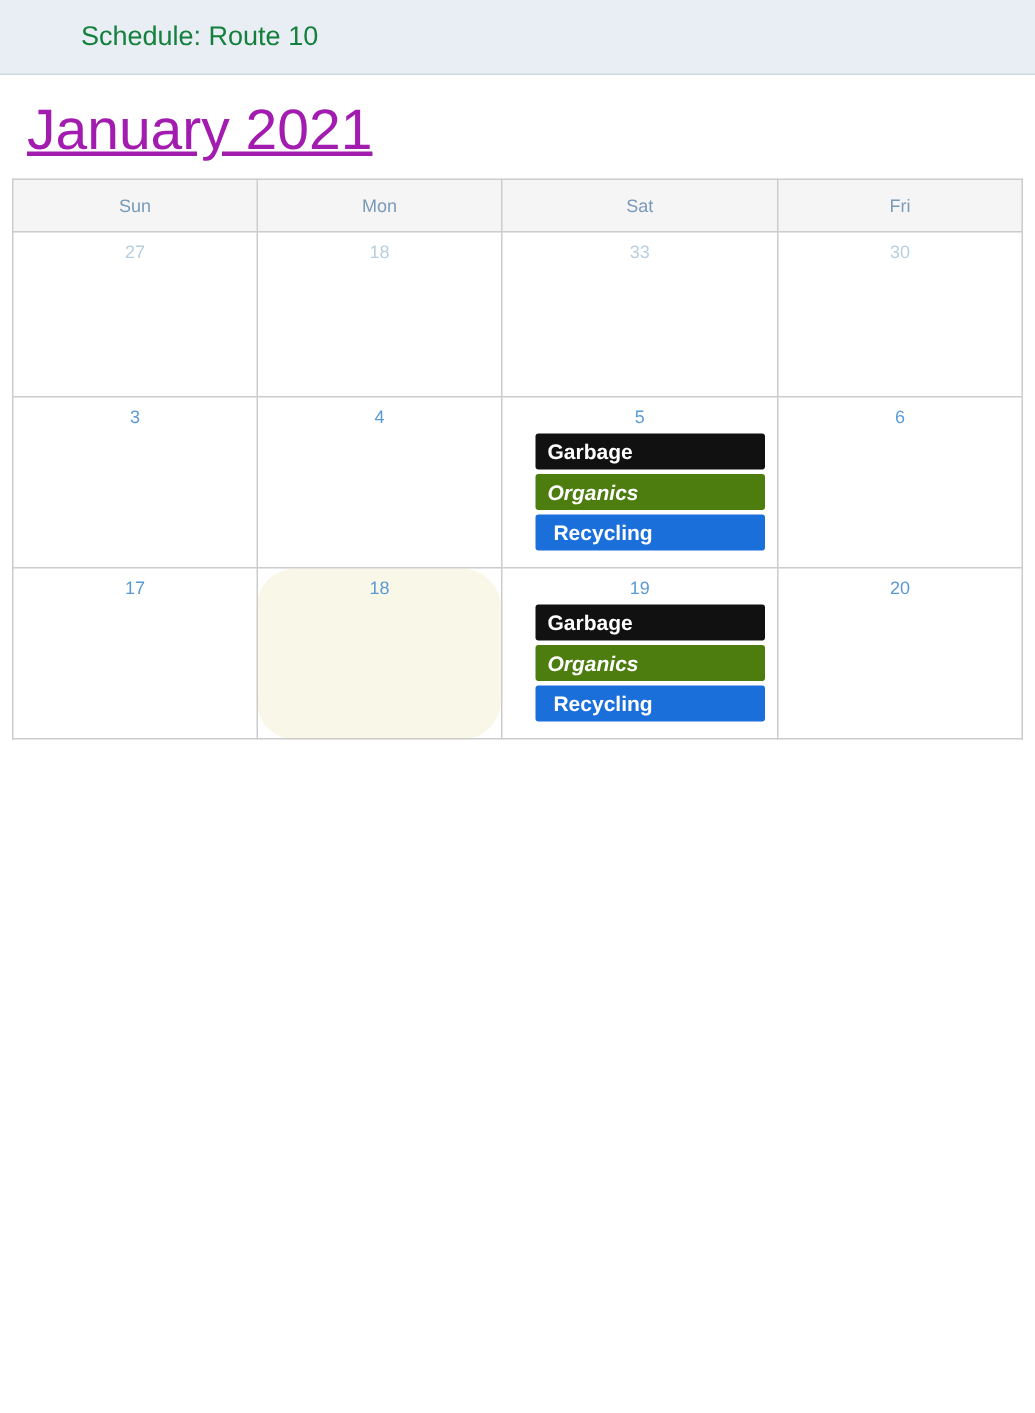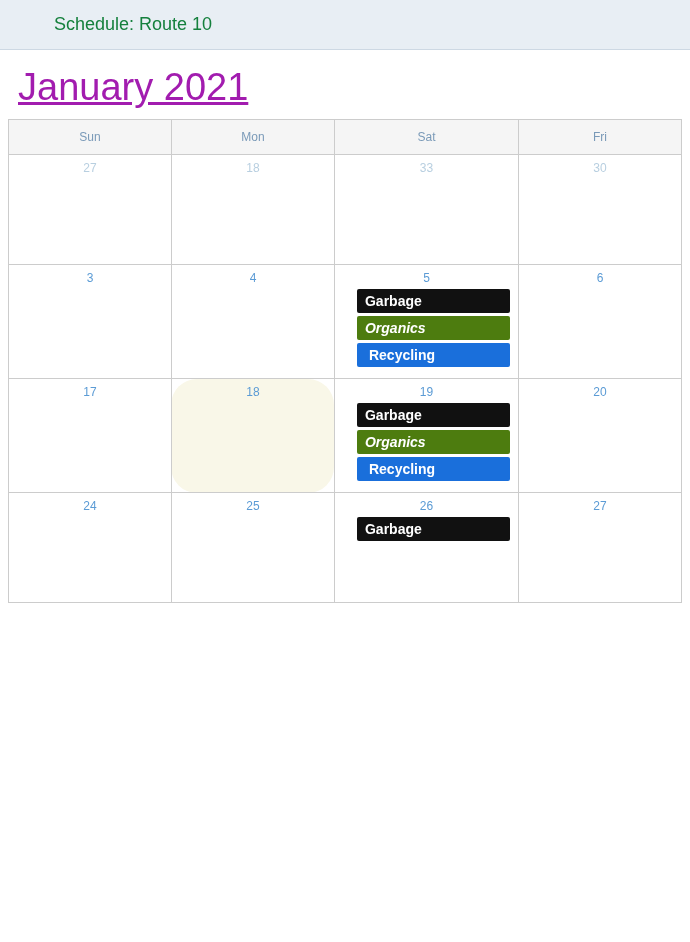--- a/index.html
+++ b/index.html
@@ -151,30 +151,15 @@
           <td>
             <div class="day-number">19</div>
             <span class="event event-garbage">Garbage</span>
             <span class="event event-organics">Organics</span>
             <span class="event event-recycling">Recycling</span>
           </td>
           <td>
             <div class="day-number">20</div>
           </td>
         </tr>
-        <tr>
-          <td>
-            <div class="day-number">24</div>
-          </td>
-          <td>
-            <div class="day-number">25</div>
-          </td>
-          <td>
-            <div class="day-number">26</div>
-            <span class="event event-garbage">Garbage</span>
-          </td>
-          <td>
-            <div class="day-number">27</div>
-          </td>
-        </tr>
       </tbody>
   </table>
 </div>
 
 </body></html>

